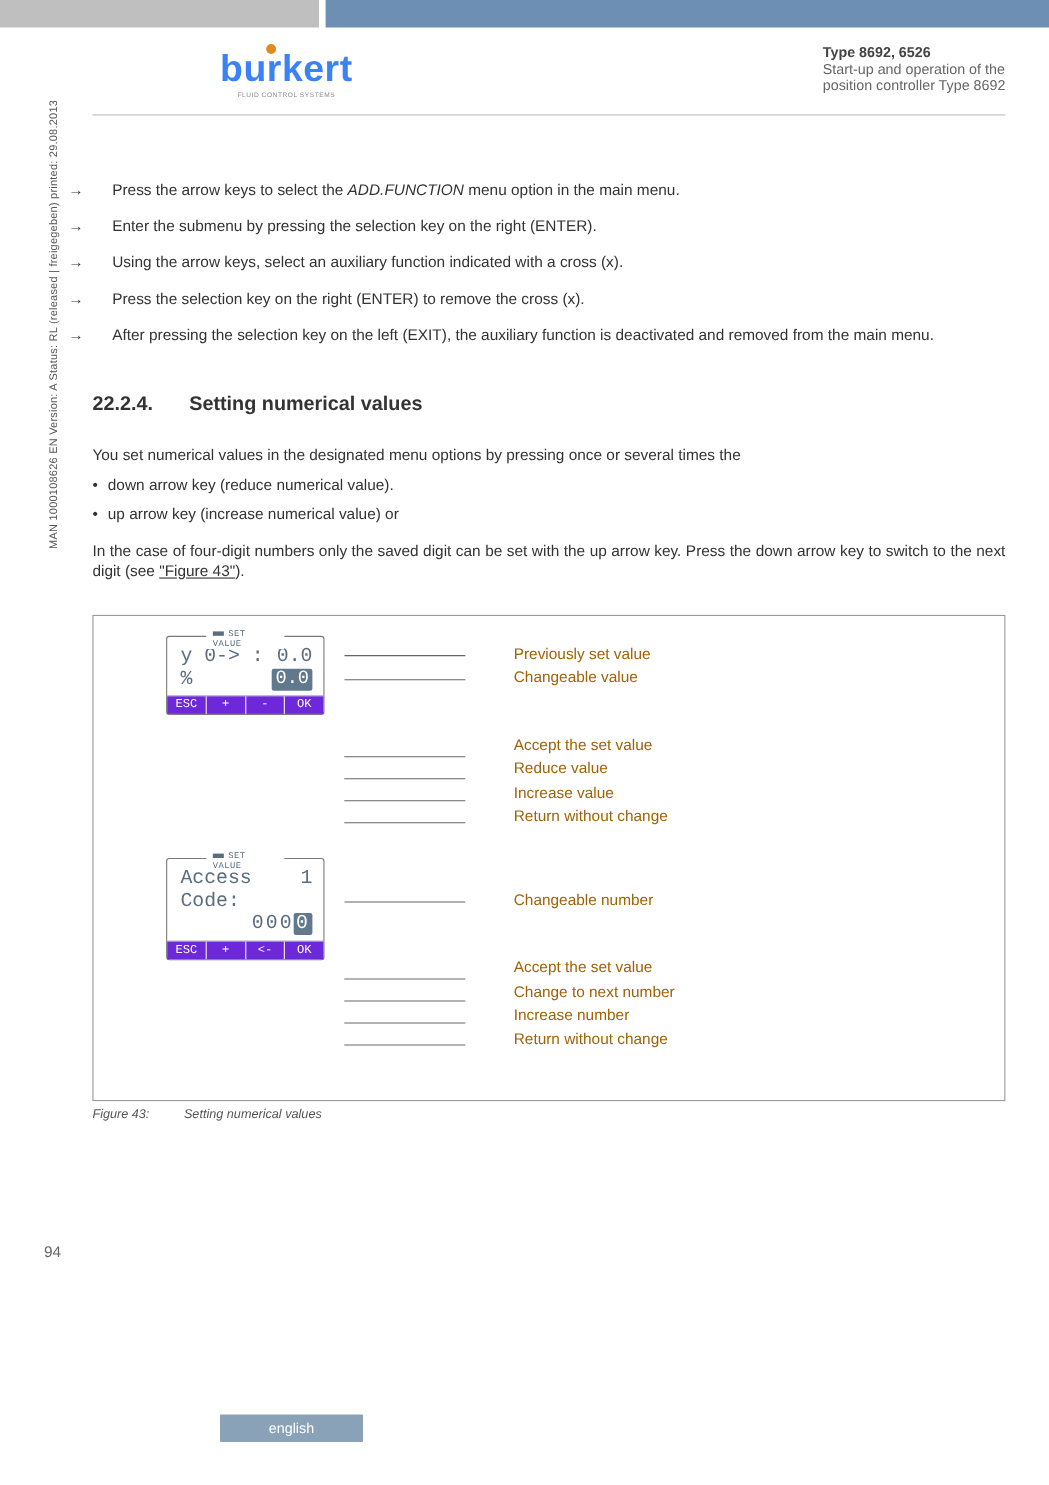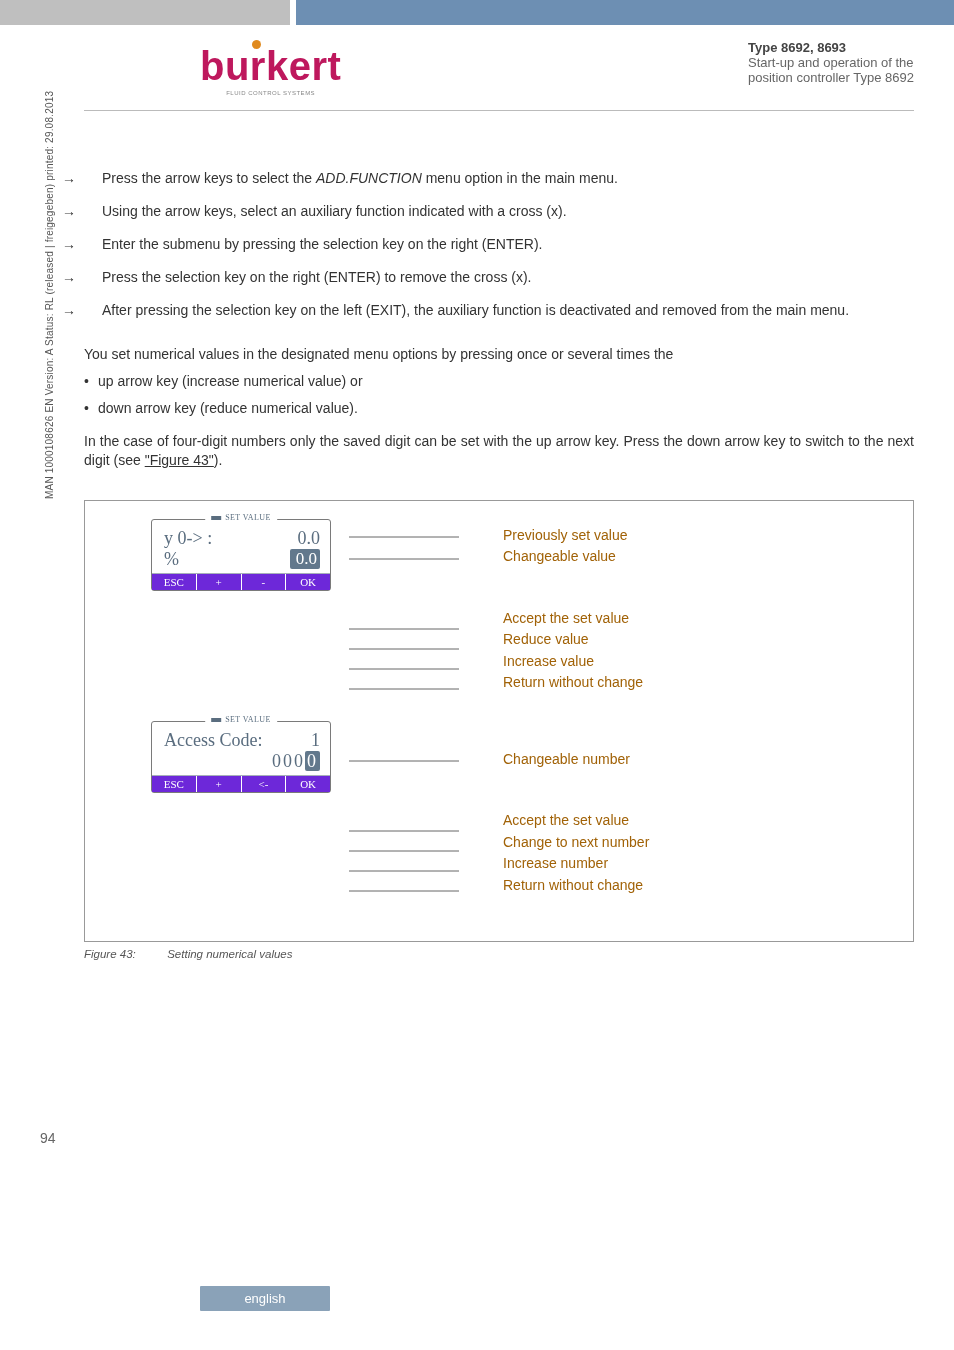--- a/index.html
+++ b/index.html
@@ -2,21 +2,21 @@
 <html><head>
 <meta charset="utf-8">
 <style>
   * { box-sizing: border-box; margin: 0; padding: 0; }
   html, body { width: 954px; height: 1350px; font-family: Arial, Helvetica, sans-serif; color: #333; background: #fff; }
   .top-bars { position: relative; height: 32px; }
   .top-left-grey { position: absolute; left: 0; top: 0; width: 290px; height: 25px; background: #bfbfbf; }
   .top-right-blue { position: absolute; left: 296px; top: 0; width: 658px; height: 25px; background: #6d8fb3; }
   .header-row { display: flex; align-items: flex-start; padding: 8px 40px 14px 200px; justify-content: space-between; }
   .logo { display: flex; flex-direction: column; align-items: center; }
-  .logo-word { font-size: 40px; font-weight: bold; color: #be185d; letter-spacing: 0.5px; font-family: Arial, sans-serif; }
+  .logo-word { font-size: 34px; font-weight: bold; color: #3b82f6; letter-spacing: 0.5px; font-family: Arial, sans-serif; }
   .logo-hat { width: 9px; height: 9px; border-radius: 50%; background: #e08a1f; margin-bottom: -5px; margin-left: -28px; }
   .logo-tag { font-size: 6px; letter-spacing: 0.5px; color: #888; margin-top: 1px; }
   .doc-meta { text-align: left; font-size: 13px; color: #666; }
   .doc-meta .type { font-weight: bold; color: #444; font-size: 13px; }
   .rule { border: none; border-top: 1px solid #bbb; margin: 0 40px 0 84px; }
   main { padding: 32px 40px 0 84px; position: relative; }
   .section-heading { font-size: 18px; font-weight: bold; color: #333; }
   .section-heading .num { display: inline-block; width: 88px; }
   .callout { background: #e8e8e8; padding: 10px 14px 10px 12px; margin-top: 28px; display: flex; align-items: flex-start; gap: 10px; font-size: 14px; line-height: 1.35; }
   .callout-icon { width: 32px; height: 32px; flex: 0 0 32px; }
@@ -25,21 +25,21 @@
   .steps p .arrow { display: inline-block; width: 18px; }
   .sec2 { margin-top: 44px; }
   .body-text { font-size: 14px; line-height: 1.35; margin-top: 26px; }
   ul.bullets { list-style: none; margin-top: 8px; }
   ul.bullets li { font-size: 14px; line-height: 1.35; padding-left: 14px; position: relative; margin-bottom: 8px; }
   ul.bullets li::before { content: "•"; position: absolute; left: 0; }
   .justify { text-align: justify; margin-top: 14px; }
   .fig-link { text-decoration: underline; color: #333; }
   .figure-box { border: 1px solid #999; margin-top: 30px; padding: 18px 22px 18px 66px; position: relative; }
   .vertical-meta { position: absolute; left: 44px; top: 499px; transform: rotate(-90deg); transform-origin: left top; font-size: 10px; color: #555; white-space: nowrap; letter-spacing: 0.2px; }
-  .lcd { width: 180px; border: 1px solid #7a7a7a; border-radius: 3px; background: #fff; font-family: Liberation Serif, serif; color: #5a6d7f; position: relative; }
+  .lcd { width: 144px; border: 1px solid #7a7a7a; border-radius: 3px; background: #fff; font-family: Liberation Mono, monospace; color: #5a6d7f; position: relative; }
   .lcd-title { position: absolute; top: -7px; left: 50%; transform: translateX(-50%); font-size: 8px; letter-spacing: 0.4px; background: #fff; padding: 0 6px; }
   .lcd-title::before { content: ""; display: inline-block; width: 10px; height: 4px; background: #5a6d7f; margin-right: 4px; vertical-align: middle; }
   .lcd-body { padding: 8px 10px 4px 12px; font-size: 18px; line-height: 1.15; }
   .lcd-row { display: flex; justify-content: space-between; align-items: center; }
   .lcd-high { background: #62788c; color: #fff; padding: 0 3px; border-radius: 2px; display: inline-block; min-width: 30px; text-align: right; font-size: 17px; }
   .lcd-code-row { display: flex; justify-content: space-between; gap: 40px; }
   .lcd-code-num { letter-spacing: 2px; }
   .lcd-code-num .hl { background: #62788c; color: #fff; padding: 0 2px; border-radius: 2px; }
   .lcd-keys { display: flex; border-top: 1px solid #a7b0b9; }
   .lcd-key { flex: 1; text-align: center; font-size: 11px; padding: 2px 0; background: #6d28d9; color: #fff; border-right: 1px solid #fff; }
@@ -62,45 +62,48 @@
   <div class="top-right-blue"></div>
 </div>
 
 <div class="header-row">
   <div class="logo">
     <div class="logo-hat"></div>
     <div class="logo-word">burkert</div>
     <div class="logo-tag">FLUID CONTROL SYSTEMS</div>
   </div>
   <div class="doc-meta">
-    <div class="type">Type 8692, 8693</div>
+    <div class="type">Type 8692, 6526</div>
     <div>Start-up and operation of the</div>
     <div>position controller Type 8692</div>
   </div>
 </div>
 <hr class="rule">
 
 <div class="vertical-meta">MAN 1000108626 EN Version: A Status: RL (released | freigegeben) printed: 29.08.2013</div>
 
 <main>
 
 
   <div class="steps">
     <p><span class="arrow">→</span><span>Press the arrow keys to select the </span><span class="italic">ADD.FUNCTION</span><span> menu option in the main menu.</span></p>
+    <p><span class="arrow">→</span><span>Enter the submenu by pressing the selection key on the right (ENTER).</span></p>
     <p><span class="arrow">→</span><span>Using the arrow keys, select an auxiliary function indicated with a cross (x).</span></p>
-    <p><span class="arrow">→</span><span>Enter the submenu by pressing the selection key on the right (ENTER).</span></p>
     <p><span class="arrow">→</span><span>Press the selection key on the right (ENTER) to remove the cross (x).</span></p>
     <p><span class="arrow">→</span><span>After pressing the selection key on the left (EXIT), the auxiliary function is deactivated and removed from the main menu.</span></p>
   </div>
 
+  <h2 class="section-heading sec2">
+    <span class="num">22.2.4.</span><span>Setting numerical values</span>
+  </h2>
 
   <p class="body-text">You set numerical values in the designated menu options by pressing once or several times the</p>
   <ul class="bullets">
+    <li>down arrow key (reduce numerical value).</li>
     <li>up arrow key (increase numerical value) or</li>
-    <li>down arrow key (reduce numerical value).</li>
   </ul>
   <p class="body-text justify">
     <span>In the case of four-digit numbers only the saved digit can be set with the up arrow key. Press the down arrow key to switch to the next digit (see </span><a class="fig-link">"Figure 43"</a><span>).</span>
   </p>
 
   <div class="figure-box">
 
     <div class="panel">
       <div class="lcd">
         <div class="lcd-title">SET VALUE</div>

